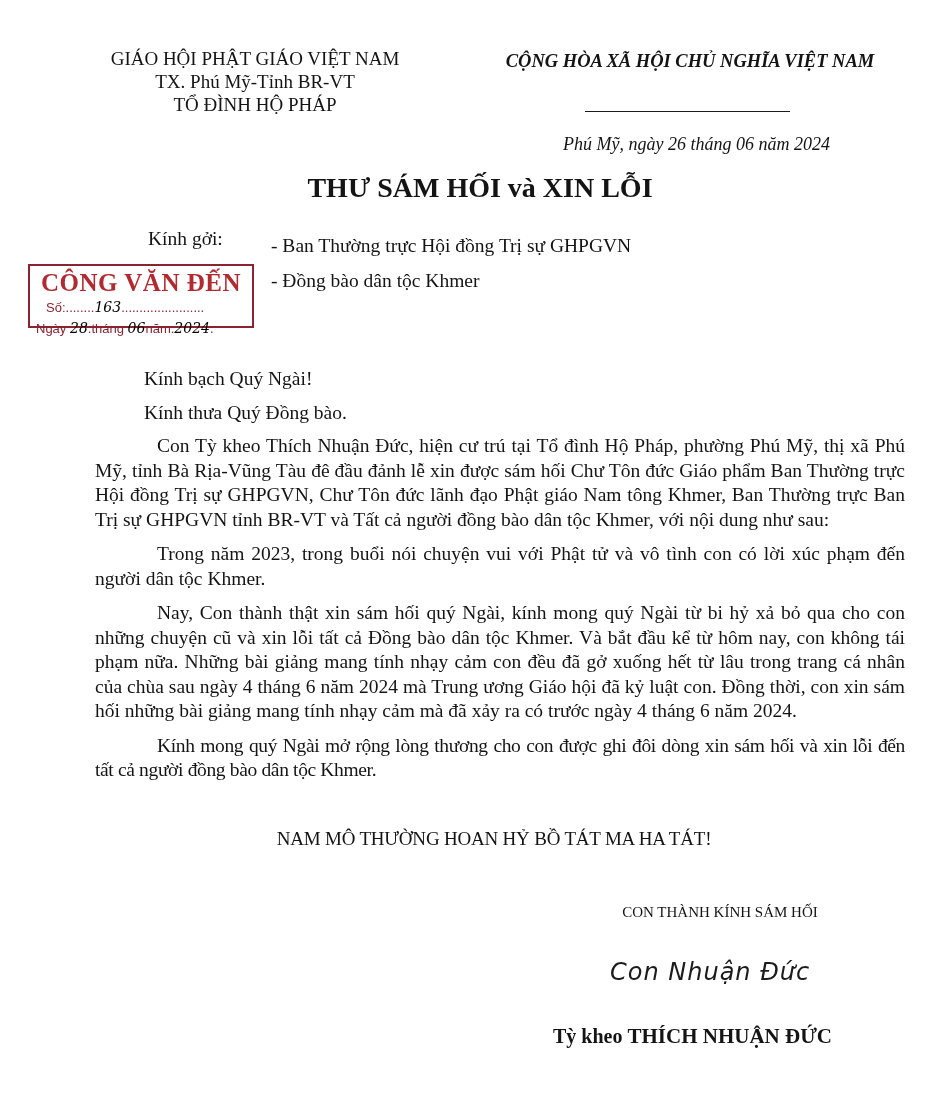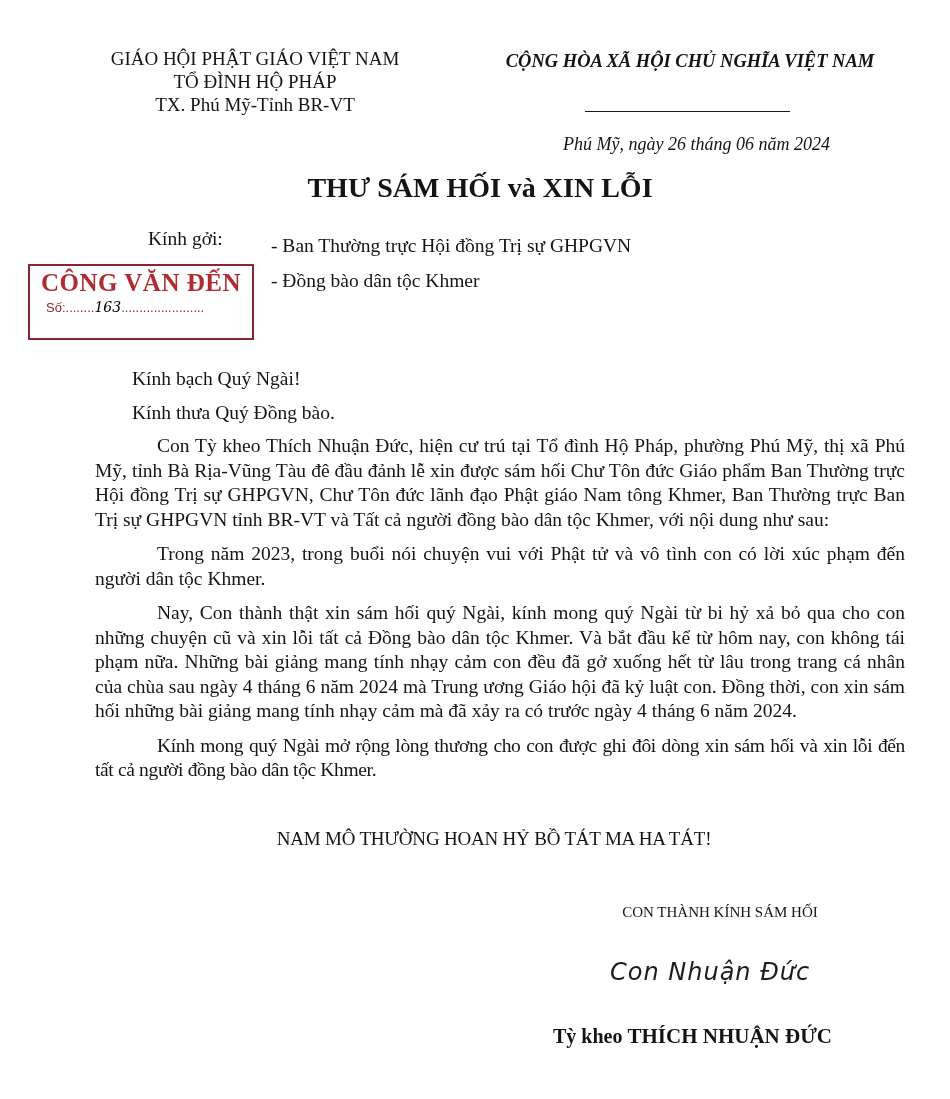--- a/index.html
+++ b/index.html
@@ -11,46 +11,46 @@
   .abs { position: absolute; }
   .hdr-left { left: 70px; top: 47px; width: 370px; text-align: center; font-size: 19px; line-height: 23px; }
   .hdr-right { left: 470px; top: 50px; width: 440px; text-align: center; font-weight: bold; font-size: 18.5px; line-height: 23px; font-style: italic; }
   .hdr-rule { left: 585px; top: 111px; width: 205px; height: 0; border-top: 1.5px solid #1a1a1a; }
   .date { left: 540px; top: 134px; width: 290px; text-align: right; font-style: italic; font-size: 18px; }
   .title { left: 240px; top: 172px; width: 480px; text-align: center; font-weight: bold; font-size: 28px; }
   .kinhgoi { left: 148px; top: 228px; font-size: 19.5px; }
   .recipients { left: 271px; top: 228px; font-size: 19.5px; line-height: 35px; }
   .recipients div { white-space: nowrap; }
   .stamp {
-    left: 28px; top: 264px; width: 226px; height: 76px;
+    left: 28px; top: 264px; width: 226px; height: 64px;
     border: 2px solid #8a2430; color: #a0282e; box-sizing: border-box;
     padding: 3px 6px 0 6px;
   }
   .stamp-title { font-family: "Liberation Serif", serif; font-weight: bold; font-size: 25px; letter-spacing: 0.5px; line-height: 28px; color: #b12a2f; text-align: center; }
   .stamp-line { font-family: "Liberation Sans", "DejaVu Sans", sans-serif; font-size: 13px; color: #8a2430; line-height: 20px; white-space: nowrap; }
   .hand { font-family: "DejaVu Serif", serif; font-style: italic; color: #000000; font-size: 14px; }
   .dots { color: #8a2430; }
-  .greet { left: 132px; font-size: 19.5px; }
+  .greet { left: 144px; font-size: 19.5px; }
   .body-text {
     left: 83px; width: 822px; font-size: 19.5px; line-height: 24.5px; text-align: justify;
   }
   .body-text p { margin: 0 0 10px 12px; text-indent: 62px; }
   .closing { left: 83px; width: 822px; top: 828px; text-align: center; font-size: 19px; letter-spacing: -0.2px; }
   .sign-head { left: 570px; top: 904px; width: 300px; text-align: center; font-weight: normal; font-size: 15px; }
   .signature { left: 610px; top: 958px; font-family: "DejaVu Sans", sans-serif; font-style: italic; font-size: 24px; color: #1c1c1c; letter-spacing: 1px; }
   .sign-name { left: 553px; top: 1024px; font-weight: bold; font-size: 20px; white-space: nowrap; }
   .sign-name .big { font-size: 21px; }
 </style>
 </head>
 <body>
 
 <div class="abs hdr-left">
   <div>GIÁO HỘI PHẬT GIÁO VIỆT NAM</div>
+  <div>TX. Phú Mỹ-Tỉnh BR-VT</div>
   <div>TỔ ĐÌNH HỘ PHÁP</div>
-  <div>TX. Phú Mỹ-Tỉnh BR-VT</div>
 </div>
 
 <div class="abs hdr-right">
   <div>CỘNG HÒA XÃ HỘI CHỦ NGHĨA VIỆT NAM</div>
 </div>
 <div class="abs hdr-rule"></div>
 
 <div class="abs date">Phú Mỹ, ngày 26  tháng 06 năm 2024</div>
 
 <div class="abs title">THƯ SÁM HỐI và XIN LỖI</div>
@@ -58,20 +58,25 @@
 <div class="abs kinhgoi">Kính gởi:</div>
 <div class="abs recipients">
   <div>- Ban Thường trực Hội đồng Trị sự GHPGVN</div>
   <div>- Đồng bào dân tộc Khmer</div>
 </div>
 
 <div class="abs stamp">
   <div class="stamp-title">CÔNG VĂN ĐẾN</div>
   <div class="stamp-line">
     <span style="margin-left:10px">Số:</span><span class="dots">........</span><span class="hand">163</span><span class="dots">.......................</span>
+  </div>
+  <div class="stamp-line">
+    <span>Ngày</span>
+    <span class="hand">28</span><span>.</span><span>tháng</span>
+    <span class="hand">06</span><span>năm</span><span>.</span><span class="hand">2024</span><span>.</span>
   </div>
 </div>
 
 <div class="abs greet" style="top:368px">Kính bạch Quý Ngài!</div>
 <div class="abs greet" style="top:402px">Kính thưa Quý Đồng bào.</div>
 
 <div class="abs body-text" style="top:434px">
   <p>Con Tỳ kheo Thích Nhuận Đức, hiện cư trú tại Tổ đình Hộ Pháp, phường Phú Mỹ, thị xã Phú Mỹ, tỉnh Bà Rịa-Vũng Tàu đê đầu đảnh lễ xin được sám hối Chư Tôn đức Giáo phẩm Ban Thường trực Hội đồng Trị sự GHPGVN, Chư Tôn đức lãnh đạo Phật giáo Nam tông Khmer, Ban Thường trực Ban Trị sự GHPGVN tỉnh BR-VT và Tất cả người đồng bào dân tộc Khmer, với nội dung như sau:</p>
   <p>Trong năm 2023, trong buổi nói chuyện vui với Phật tử và vô tình con có lời xúc phạm đến người dân tộc Khmer.</p>
   <p>Nay, Con thành thật xin sám hối quý Ngài, kính mong quý Ngài từ bi hỷ xả bỏ qua cho con những chuyện cũ và xin lỗi tất cả Đồng bào dân tộc Khmer. Và bắt đầu kể từ hôm nay, con không tái phạm nữa. Những bài giảng mang tính nhạy cảm con đều đã gở xuống hết từ lâu trong trang cá nhân của chùa sau ngày 4 tháng 6 năm 2024 mà Trung ương Giáo hội đã kỷ luật con. Đồng thời, con xin sám hối những bài giảng mang tính nhạy cảm mà đã xảy ra có trước ngày 4 tháng 6 năm 2024.</p>

